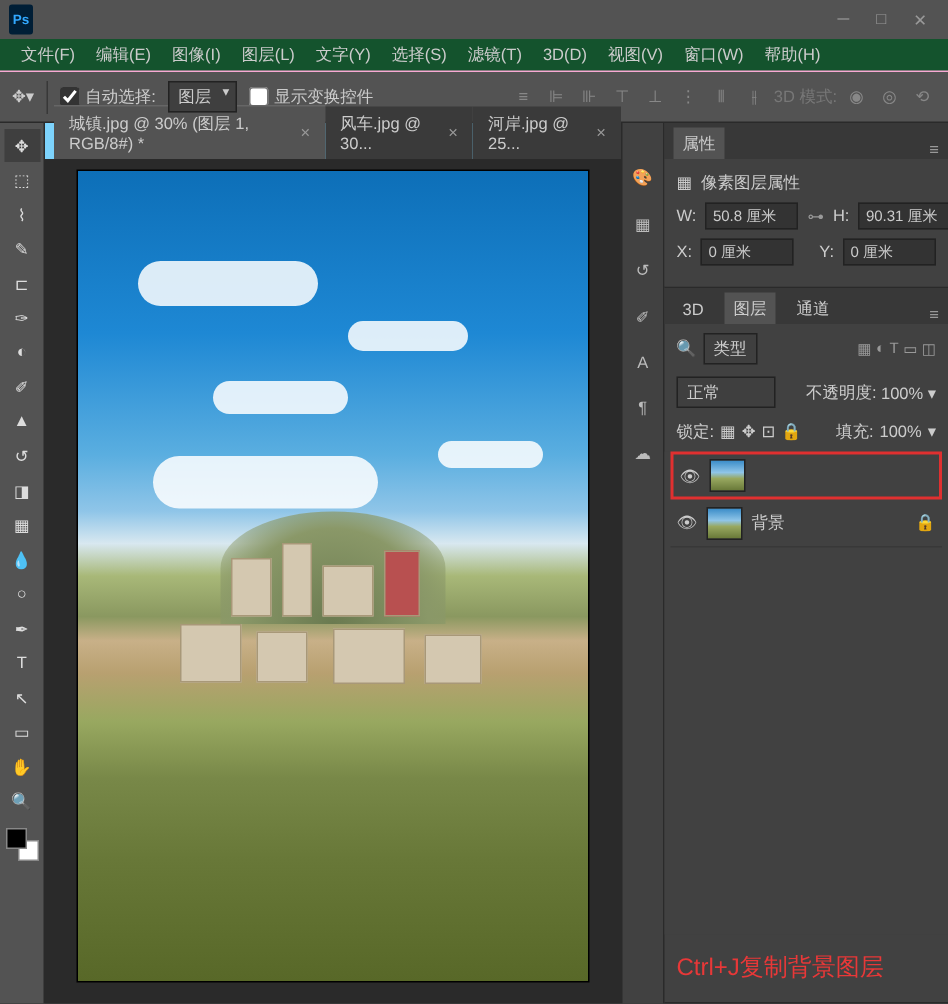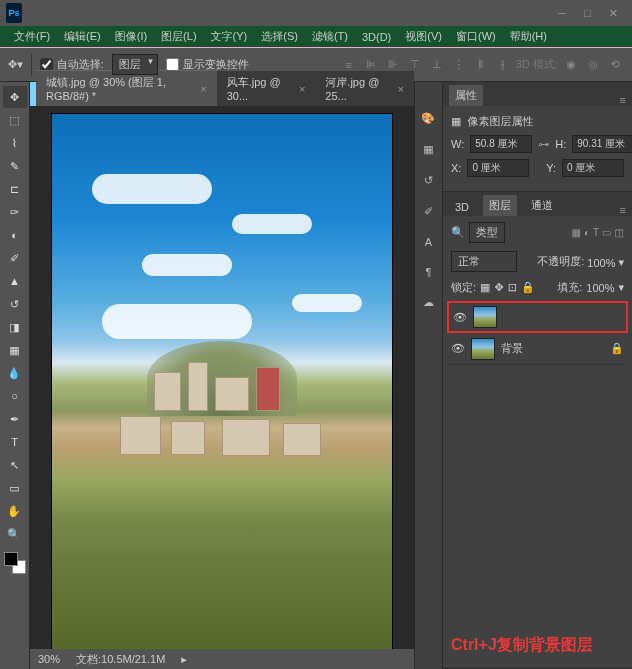--- a/index.html
+++ b/index.html
@@ -66,21 +66,21 @@
 .layers-row2 .op{display:flex;align-items:flex-end;gap:3px}
 .layers-row3{padding:2px 8px 6px;display:flex;align-items:center;gap:4px;font-size:10px}
 .lock-row{color:#bbb}
 .layer-list{flex:1;background:#414141;padding:0 4px}
 .layer{display:flex;align-items:center;height:32px;gap:6px;padding:0 4px;border-bottom:1px solid #383838}
 .layer.selected{border:2px solid #e03030}
 .layer .eye{width:14px;color:#ccc}
 .layer .thumb{width:24px;height:22px;background:linear-gradient(to bottom,#3a8cc8 0%,#8fc5e8 40%,#98a860 60%,#687838 100%);border:1px solid #222}
 .layer .name{flex:1}
 .layer .lock{color:#999}
-.annotation{color:#e83838;font-size:16px;font-weight:bold;padding:12px 8px}
+.annotation{color:#e83838;font-size:16px;font-weight:normal;padding:12px 8px}
 </style>
 </head>
 <body>
 
 <div class="titlebar">
   <span class="ps-logo">Ps</span>
   <div class="winctrl">
     <span>─</span>
     <span>□</span>
     <span>✕</span>
@@ -185,25 +185,20 @@
           <div class="bld" style="left:40%;top:0;width:6%;height:50%"></div>
           <div class="bld" style="left:48%;top:15%;width:10%;height:35%"></div>
           <div class="bld" style="left:60%;top:5%;width:7%;height:45%;background:#b85050"></div>
           <div class="bld" style="left:20%;top:55%;width:12%;height:40%"></div>
           <div class="bld" style="left:35%;top:60%;width:10%;height:35%"></div>
           <div class="bld" style="left:50%;top:58%;width:14%;height:38%"></div>
           <div class="bld" style="left:68%;top:62%;width:11%;height:34%"></div>
         </div>
       </div>
     </div>
-    <div class="statusbar">
-      <span>30%</span>
-      <span>文档:10.5M/21.1M</span>
-      <span>▸</span>
-    </div>
   </div>
 
   <div class="rightcol">
     <span>🎨</span>
     <span>▦</span>
     <span>↺</span>
     <span>✐</span>
     <span>A</span>
     <span>¶</span>
     <span>☁</span>

